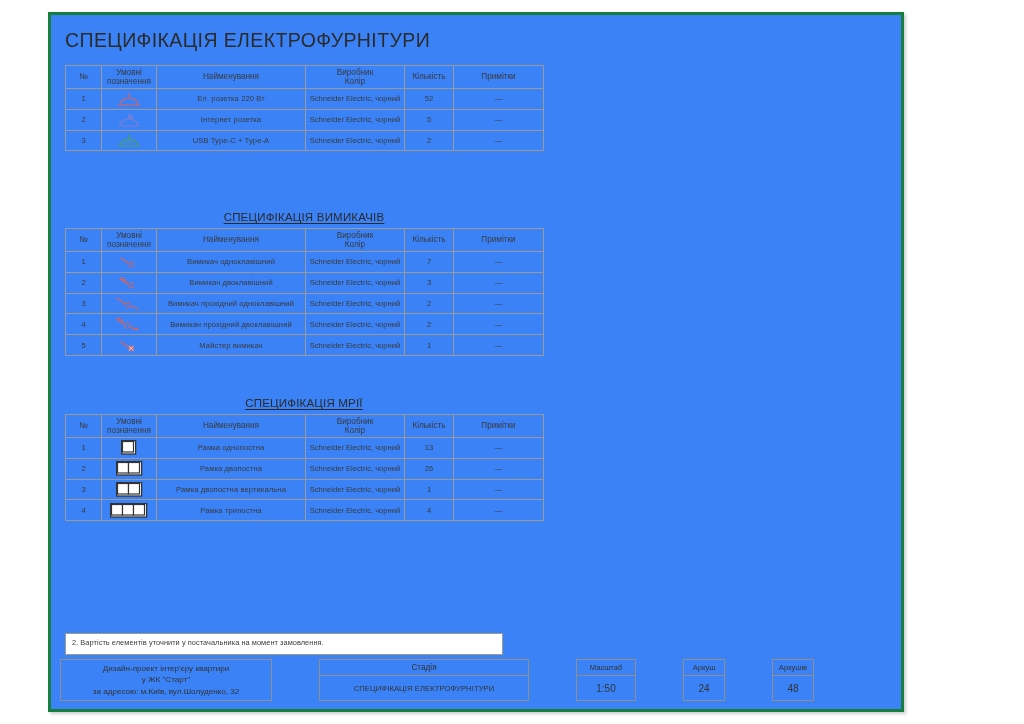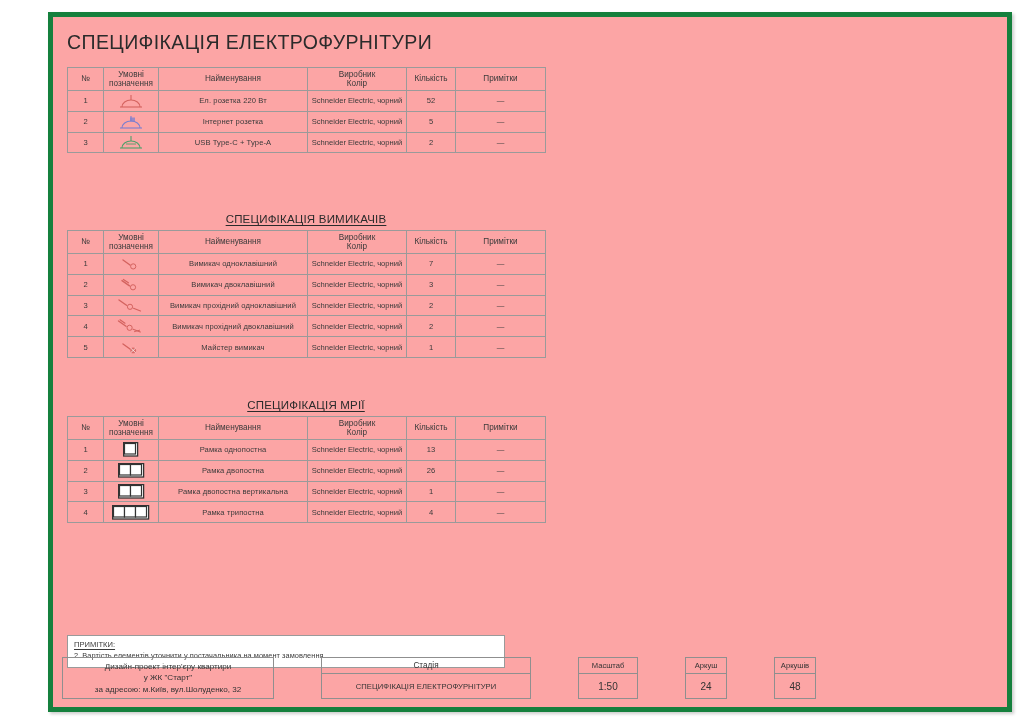--- a/index.html
+++ b/index.html
@@ -14,24 +14,24 @@
     color: #231f20;
     overflow: hidden;
     position: relative;
   }
 
   
   .sheet {
     position: absolute;
     left: 48px;
     top: 12px;
-    width: 964px;
+    width: 856px;
     height: 700px;
-    background: #fca5a5;
-    border: 5px solid #15803d;
+    background: #3b82f6;
+    border: 3px solid #15803d;
     box-sizing: border-box;
     box-shadow: 2px 2px 3px rgba(0,0,0,0.20);
   }
 
   .sheet-inner {
     position: absolute;
     left: 0; top: 0; right: 0; bottom: 0;
     padding: 0;
   }
 
@@ -504,21 +504,20 @@
               <td class="name">Рамка трипостна</td>
               <td class="maker">Schneider Electric, чорний</td>
               <td class="qty">4</td>
               <td class="note">—</td>
             </tr>
           </tbody>
       </table>
     </div>
 
     <div class="notes">
-      <div class="notes-title">ПРИМІТКИ:</div>
       <div class="notes-line">2. Вартість елементів уточнити у постачальника на момент замовлення.</div>
     </div>
 
     <div class="titleblock">
       <div class="tb-cell tb-project">
         <div>Дизайн-проект інтер'єру квартири</div>
         <div>у ЖК "Старт"</div>
         <div>за адресою: м.Київ, вул.Шолуденко, 32</div>
       </div>
       <div class="tb-cell tb-split tb-stage">

